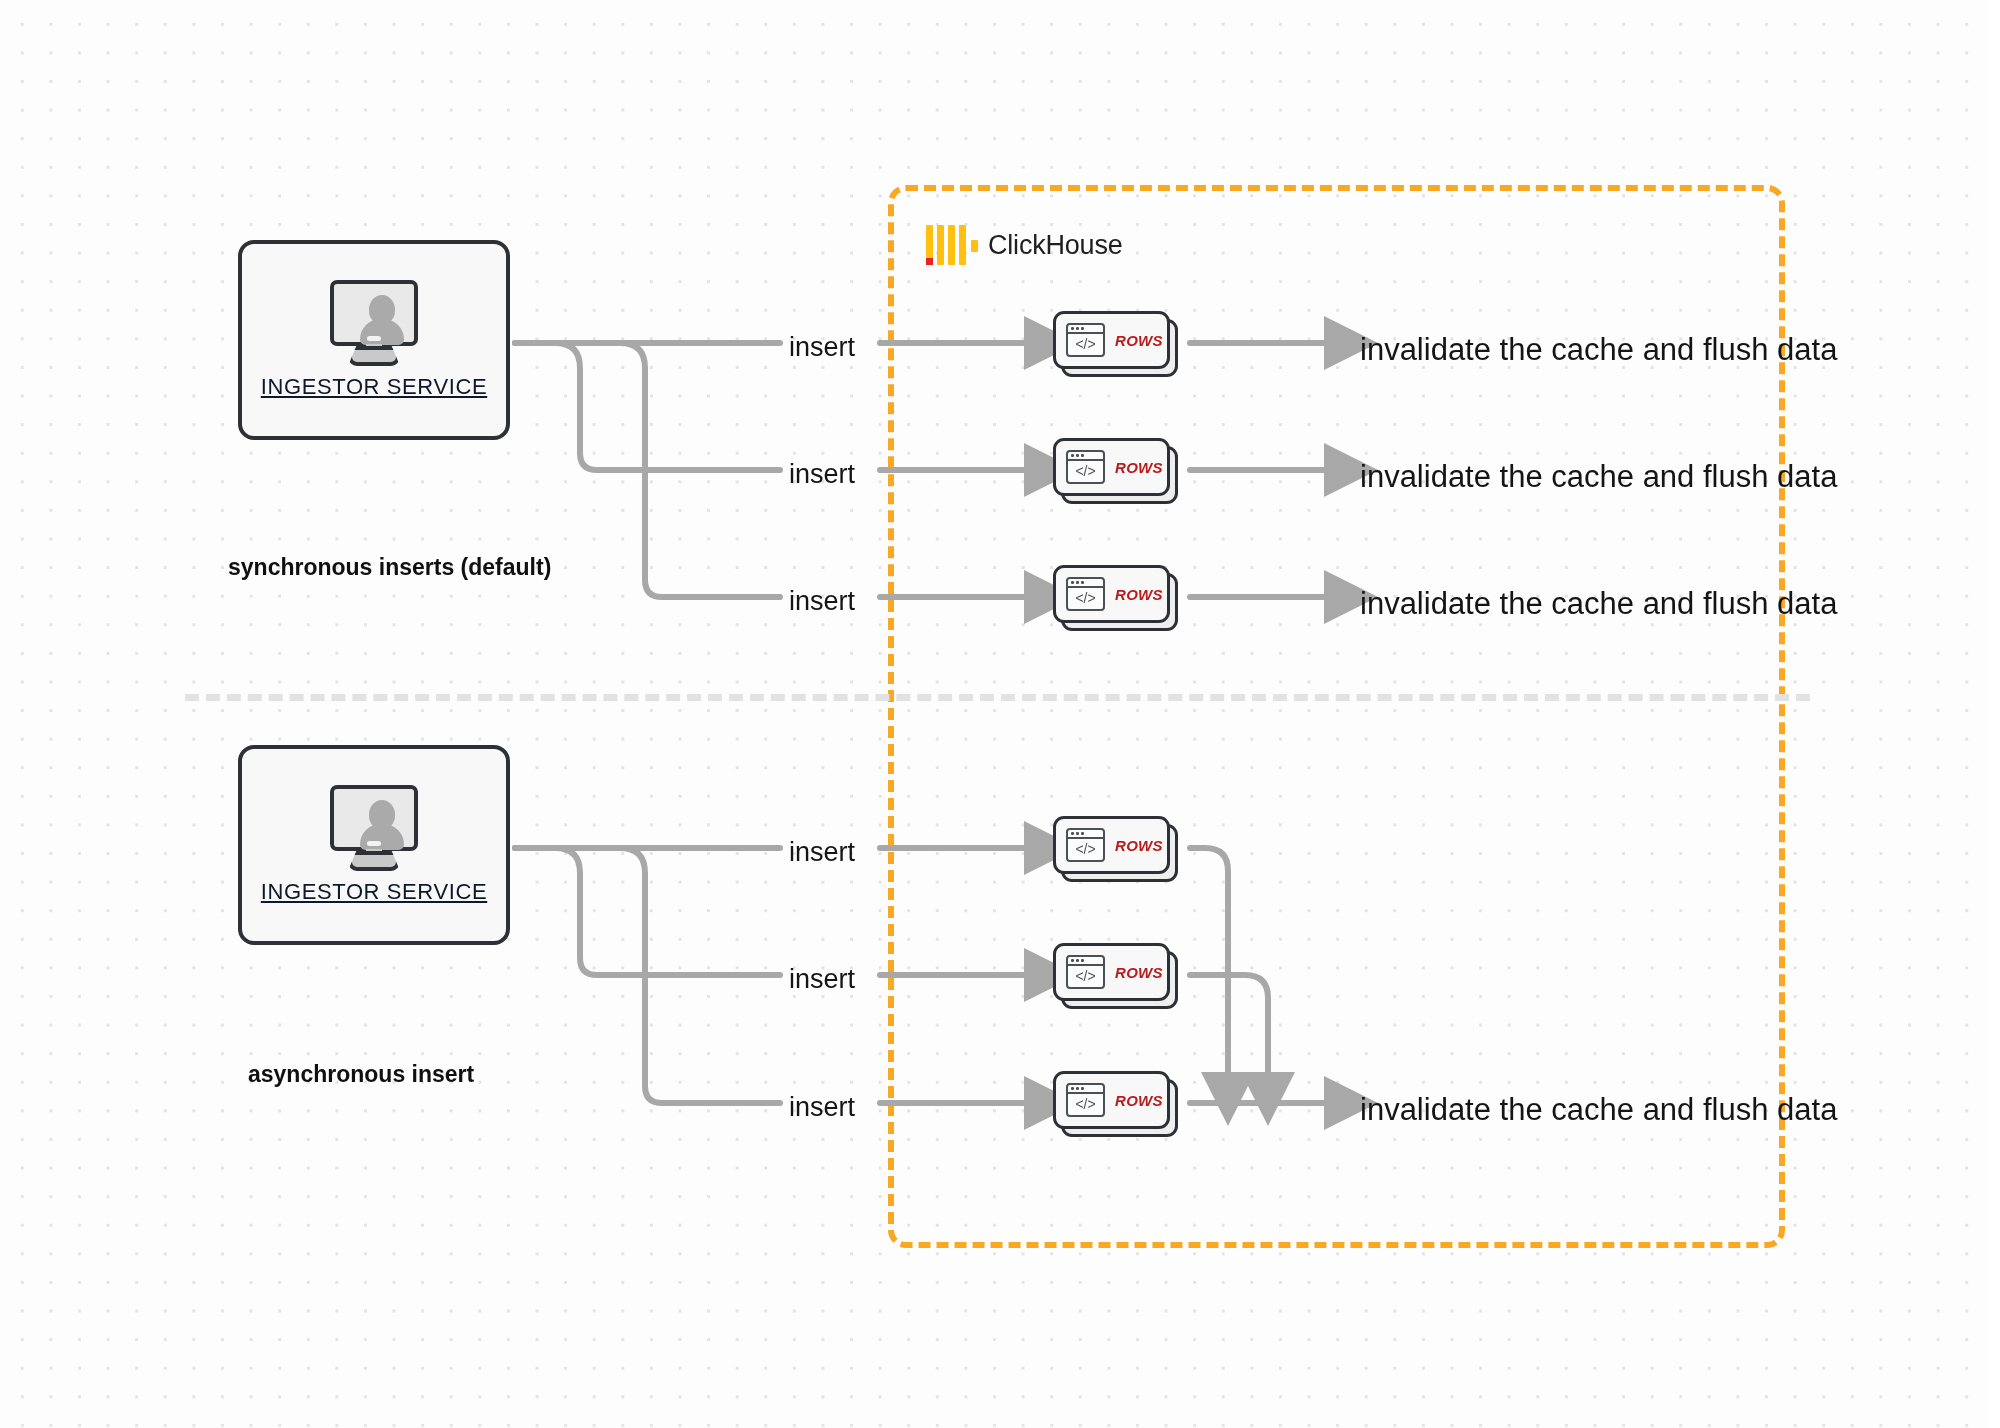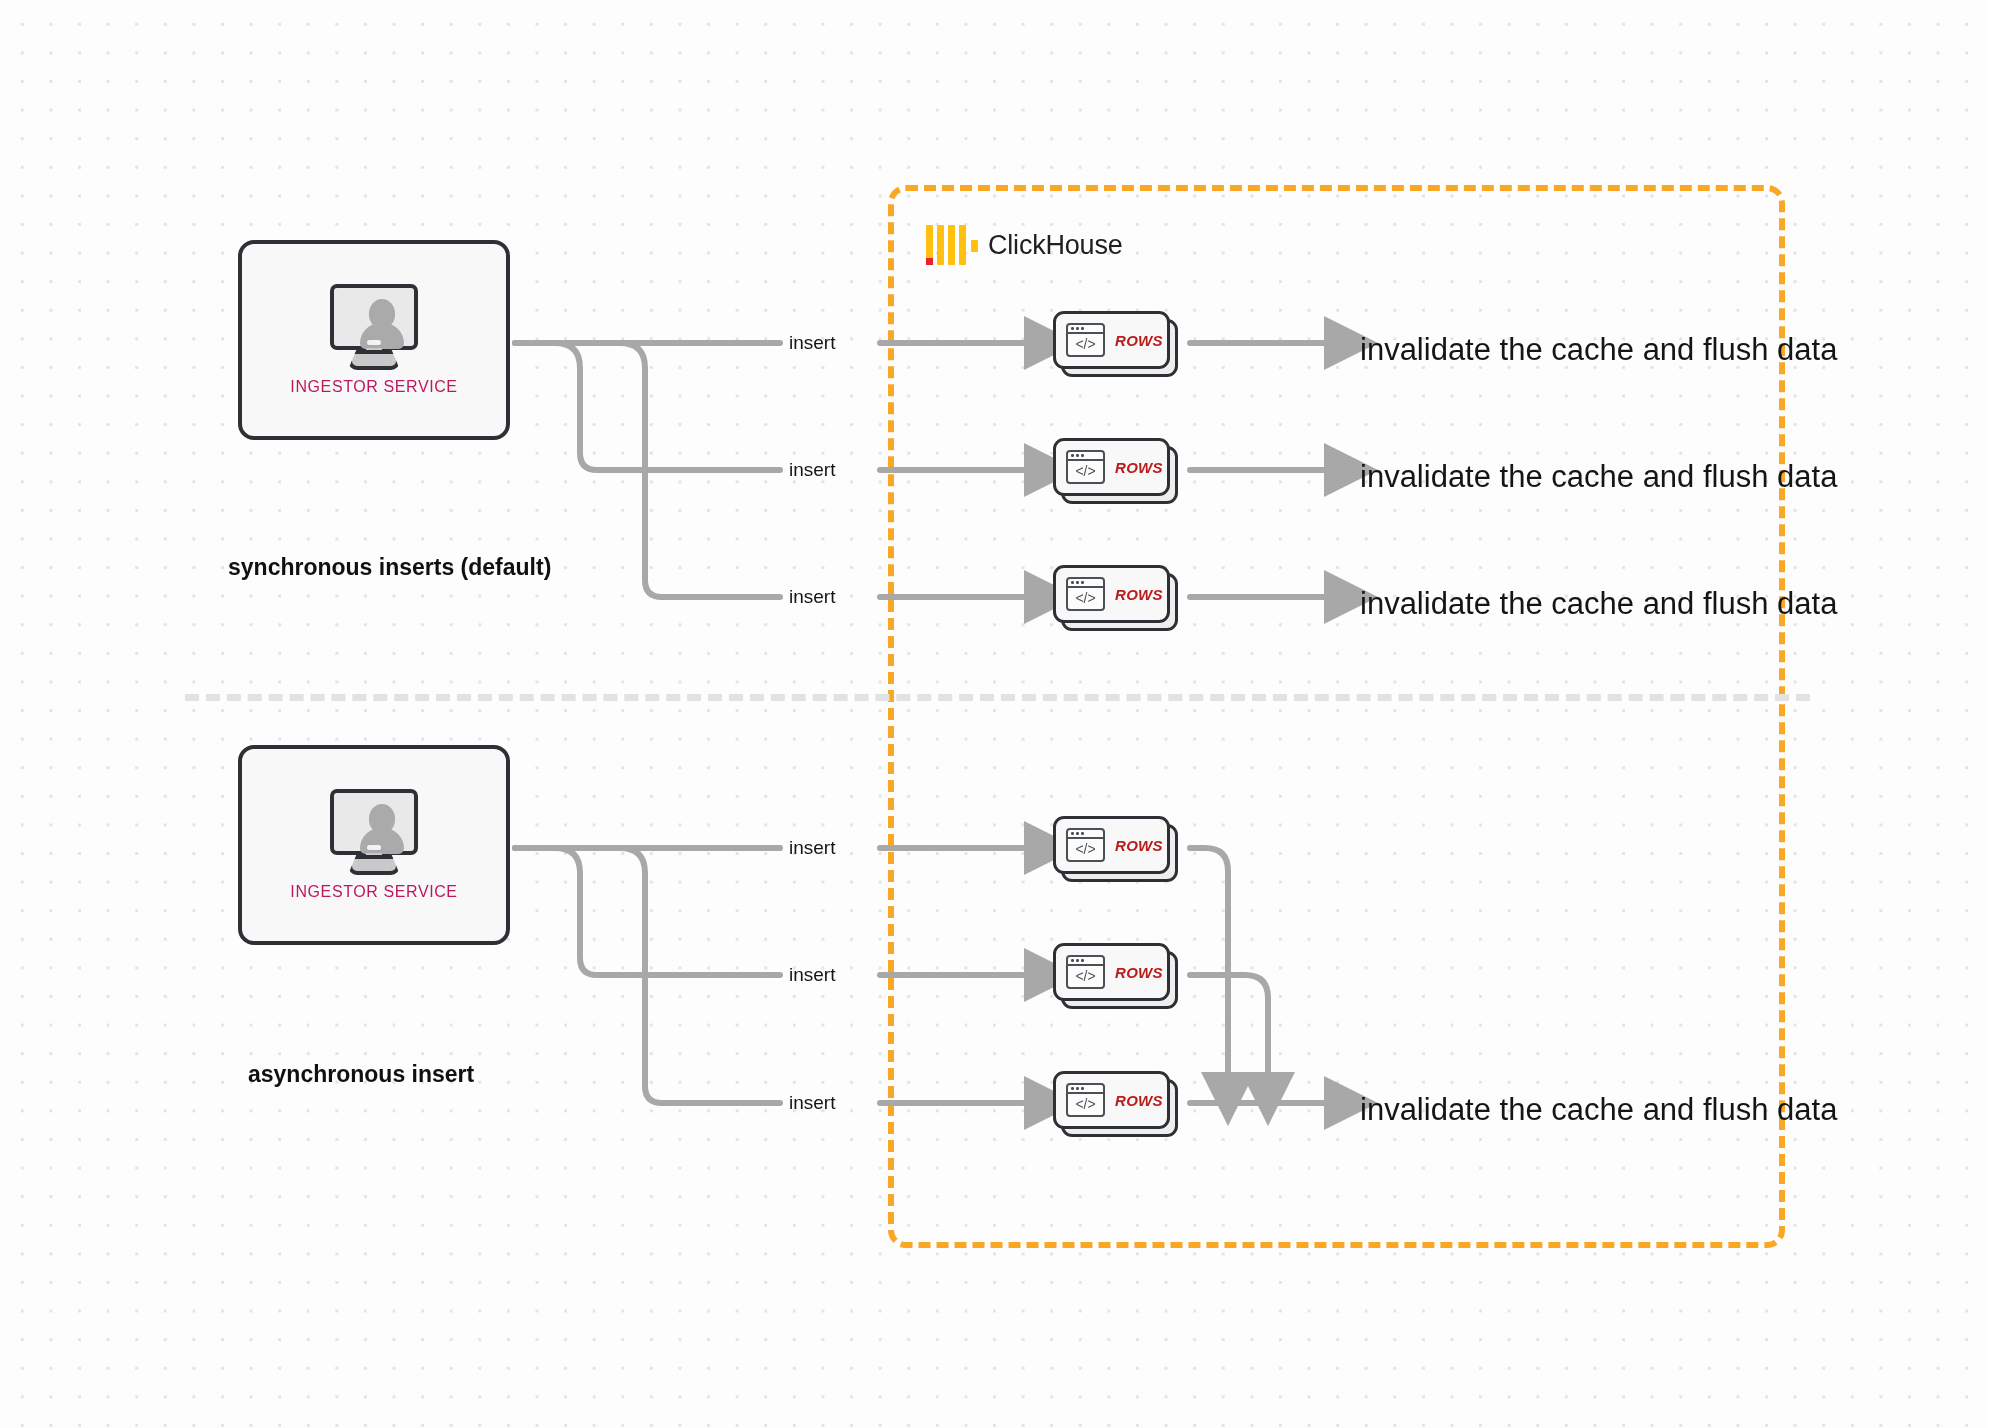--- a/index.html
+++ b/index.html
@@ -166,23 +166,24 @@
   .avatar-body {
     position: absolute;
     left: 26px;
     top: 35px;
     width: 44px;
     height: 26px;
     background: #aaaaaa;
     border-radius: 22px 22px 6px 6px;
   }
   .service-label {
-    font-size: 16px;
-    color: #be185d;
+    font-size: 22px;
+    color: #0f172a;
     letter-spacing: 0.6px;
+    text-decoration: underline;
   }
 
   
   .caption {
     position: absolute;
     font-size: 23px;
     font-weight: bold;
     color: #101010;
     white-space: nowrap;
     margin-top: 36px;
@@ -265,21 +266,21 @@
     font-size: 15px;
     font-style: italic;
     font-weight: bold;
     color: #b91c1c;
     letter-spacing: 0.3px;
   }
 
   
   .edge-label {
     position: absolute;
-    font-size: 19px;
+    font-size: 27px;
     color: #151515;
     white-space: nowrap;
   }
   .out-label {
     position: absolute;
     font-size: 31px;
     color: #151515;
     white-space: nowrap;
   }
 

